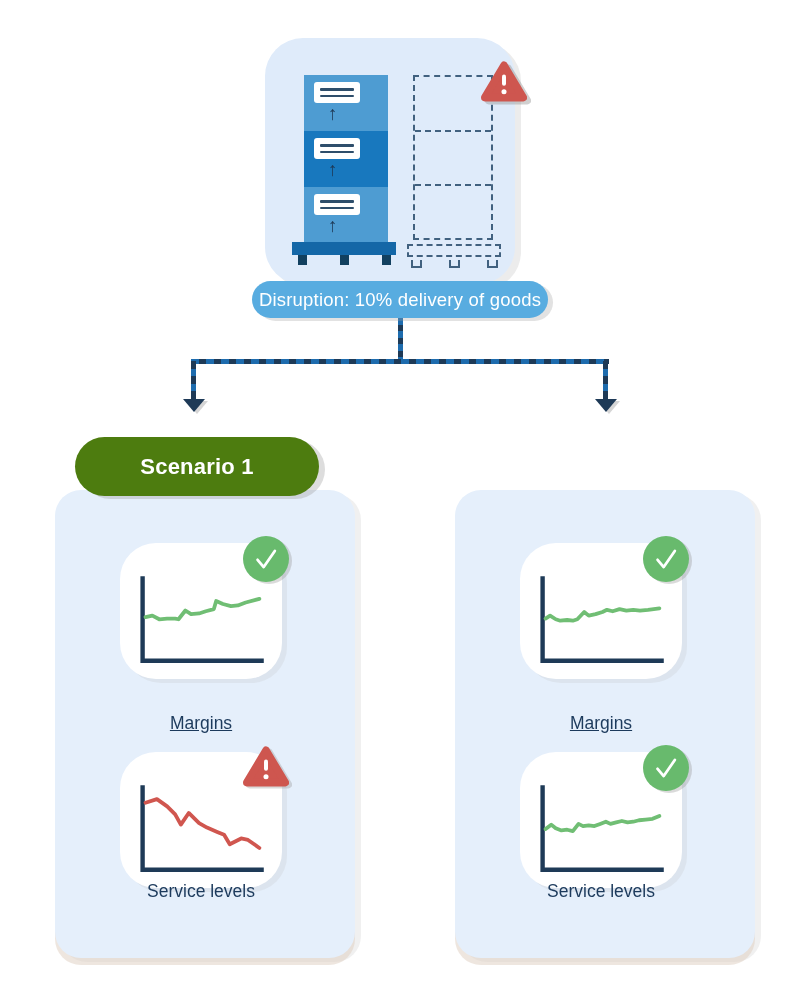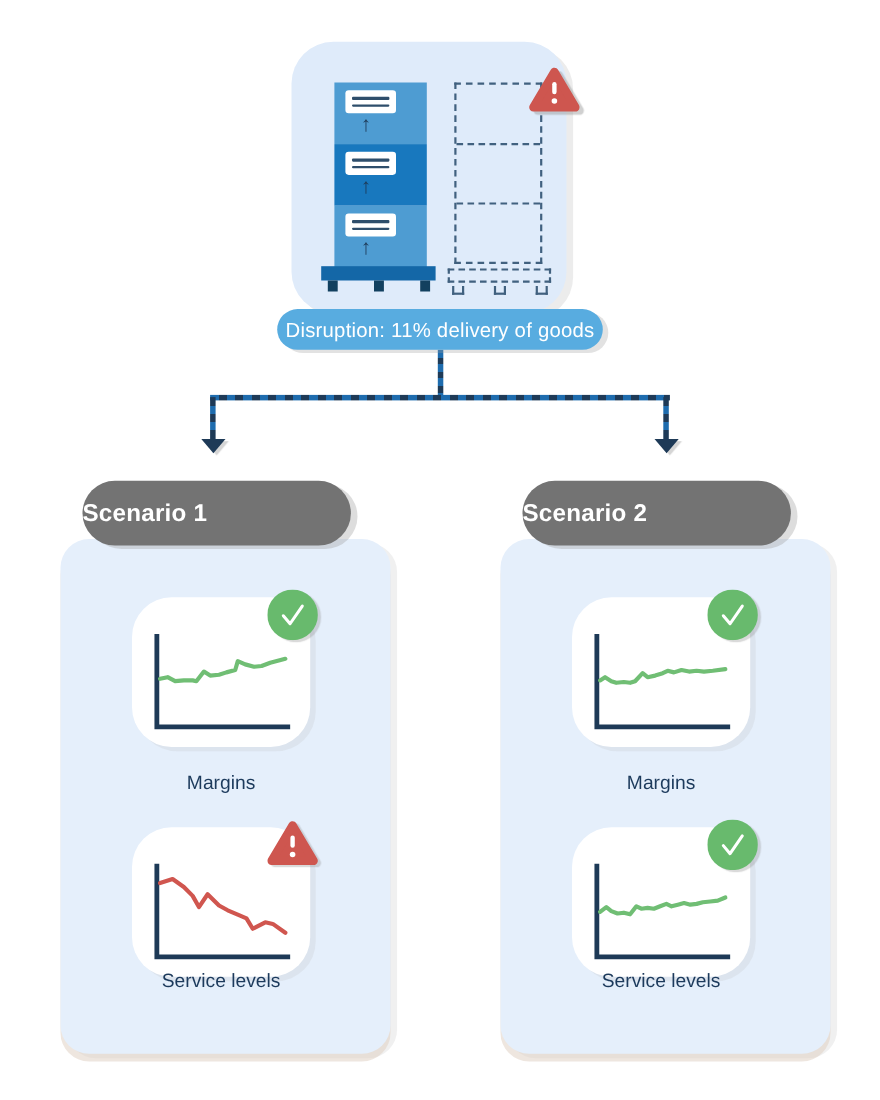--- a/index.html
+++ b/index.html
@@ -84,22 +84,22 @@
   
   .scenario { position:absolute; top:437px; width:300px; height:525px; }
   .scenario.s1 { left:55px; } .scenario.s2 { left:455px; }
   .scenario-card {
     position:absolute; left:0; top:53px; width:300px; height:468px;
     background:#E5EFFB; border-radius:26px;
     box-shadow:0 7px 0 rgba(224,210,197,.55), 6px 4px 0 rgba(186,186,186,.22);
   }
   .scenario-pill {
     position:absolute; left:20px; top:0; width:244px; height:59px;
-    background:#737373; border-radius:30px; z-index:1;
-    display:flex; align-items:center; 
+    background:#4d7c0f; border-radius:30px; z-index:1;
+    display:flex; align-items:center; justify-content:center;
     color:#ffffff; font-weight:700; font-size:22px; letter-spacing:.2px;
     box-shadow:6px 3px 0 rgba(158,158,158,.35);
   }
 
   .tile {
     position:absolute; left:65px; width:162px; height:136px;
     background:#ffffff; border-radius:36px;
     box-shadow:5px 4px 0 rgba(190,190,190,.22);
   }
   .tile.margins { top:106px; }
@@ -109,21 +109,21 @@
   .badge { position:absolute; top:-7px; right:-7px; width:46px; height:46px;
     filter:drop-shadow(3px 2px 0 rgba(150,150,150,.35)); }
   .badge svg { display:none; width:100%; height:100%; }
   .badge.ok .check-glyph { display:block; }
   .badge.alert .warn-glyph { display:block; }
 
   .chart-label {
     position:absolute; left:65px; width:162px; text-align:center;
     color:#1C3A5C; font-size:17.5px;
   }
-  .chart-label.margins { top:264px; }
+  .chart-label.margins { top:276px;text-decoration:underline; }
   .chart-label.service { top:444px; }
 </style>
 </head>
 <body>
 
 <svg width="0" height="0" style="position:absolute">
   <defs>
     <g id="sym-warn">
       <path d="M30 7 L55 49 L5 49 Z" fill="#CE564F" stroke="#CE564F" stroke-width="10" stroke-linejoin="round"></path>
       <rect x="27.4" y="19" width="5.2" height="14.5" rx="2.6" fill="#ffffff"></rect>
@@ -177,21 +177,21 @@
     <div class="ghost-leg g3"></div>
 
     <div class="hero-warn">
       <svg viewBox="0 0 60 60">
           <use href="#sym-warn"></use>
         </svg>
     </div>
   </div>
 
   <div class="disruption-pill">
-    <span>Disruption: 11% delivery of goods</span>
+    <span>Disruption: 10% delivery of goods</span>
   </div>
 
   <div class="conn conn-stub"></div>
   <div class="conn conn-h"></div>
   <div class="conn conn-vl"></div>
   <div class="conn conn-vr"></div>
   <div class="conn conn-arrow al"></div>
   <div class="conn conn-arrow ar"></div>
 
   <div class="scenario s1">
@@ -224,23 +224,20 @@
         <svg class="warn-glyph" viewBox="0 0 60 60">
             <use href="#sym-warn"></use>
           </svg>
       </div>
     </div>
     <div class="chart-label service">Service levels</div>
   </div>
 
   <div class="scenario s2">
     <div class="scenario-card"></div>
-    <div class="scenario-pill">
-      <span>Scenario 2</span>
-    </div>
 
     <div class="tile margins">
       <svg class="chart-svg" viewBox="0 0 100 70" preserveAspectRatio="none">
         <path d="M10 5 L10 63 L93 63" fill="none" stroke="#1E3A57" stroke-width="3"></path>
       <polyline points="12.0,34.0 15.1,32.0 19.0,34.5 22.1,35.5 26.8,35.0 30.7,35.5 33.8,34.5 38.5,29.5 41.6,32.0 46.3,31.0 51.0,29.5 54.1,28.0 58.0,29.0 62.7,27.5 67.4,28.5 72.1,28.0 76.7,28.5 82.2,28.0 90.0,27.0" fill="none" stroke="#70BE74" stroke-width="2.6" stroke-linejoin="round" stroke-linecap="round"></polyline>
         </svg>
       <div class="badge ok">
         <svg class="check-glyph" viewBox="0 0 60 60">
             <use href="#sym-check"></use>
           </svg>

